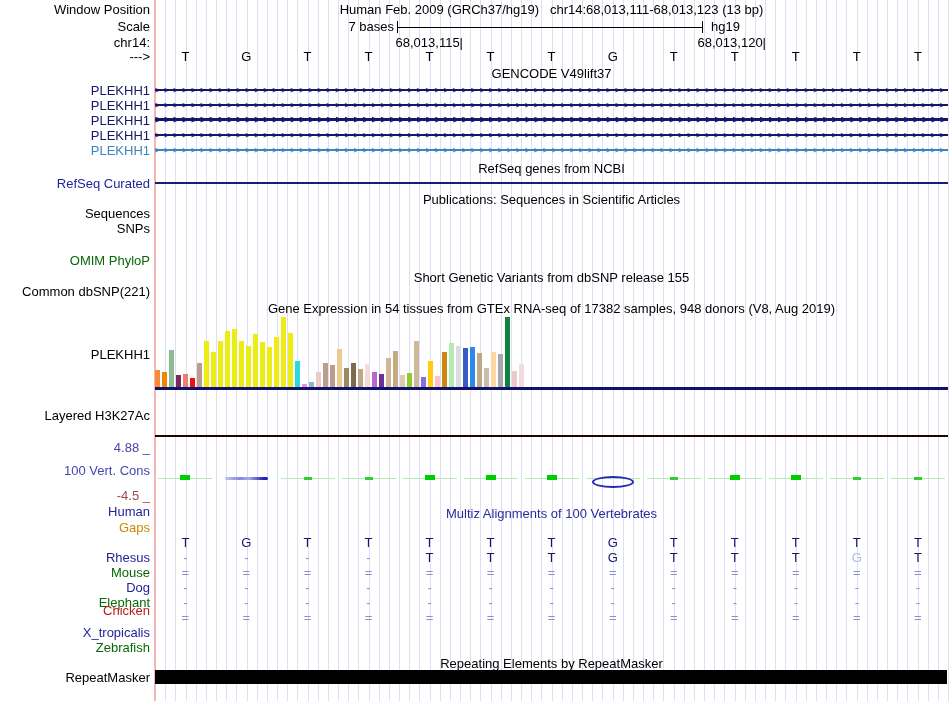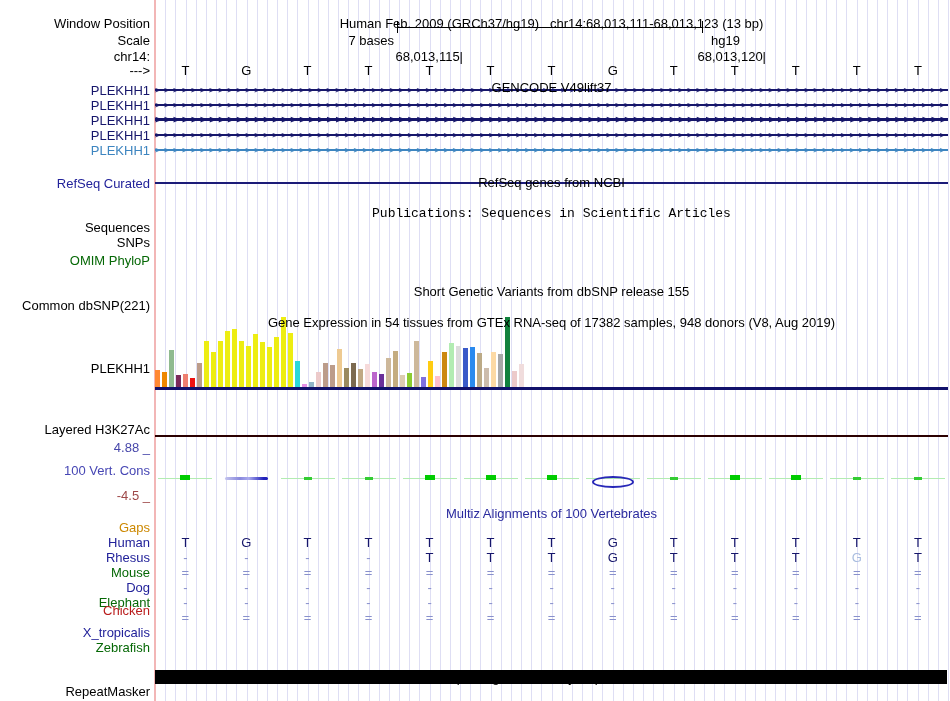--- a/index.html
+++ b/index.html
@@ -7,21 +7,21 @@
     position:relative;width:950px;height:701px;overflow:hidden;background:#fff;
     font-family:"Liberation Sans",sans-serif;font-size:13px;color:#000;
   }
   .abs{position:absolute;}
   .lbl{position:absolute;left:0;width:150px;text-align:right;white-space:nowrap;z-index:3;}
   .ttl{position:absolute;left:155px;width:793px;text-align:center;white-space:pre;z-index:3;}
   .navy{color:#22229a;}
   .green{color:#066806;}
   .blue{color:#2a2a9e;}
   .orange{color:#cc8800;}
-  .black{color:#000;margin-top:14px;}
+  .black{color:#000;}
   .gl{position:absolute;top:0;bottom:0;width:1px;background:#dedef4;z-index:0;}
   .pinkline{position:absolute;top:0;bottom:0;width:2px;background:#f2b6b6;z-index:1;}
   .hline{position:absolute;z-index:2;}
   .arrowrow{position:absolute;left:155px;width:793px;height:10px;overflow:hidden;white-space:nowrap;z-index:2;
     font-family:"DejaVu Sans Mono",monospace;}
   .baseletter{position:absolute;width:22px;text-align:center;z-index:3;}
   .bar{position:absolute;z-index:2;width:5px;}
   .cell{position:absolute;width:24px;text-align:center;z-index:3;}
   .cell-letter{color:#16166b;}
   .cell-faint{color:#a8bcdf;}
@@ -162,21 +162,21 @@
       <div class="lbl" style="top:128px;color:#16166b;">PLEKHH1</div>
       <div class="arrowrow" style="top:130px;color:#16166b;font-size:9px;line-height:10px;letter-spacing:3.6px;background:linear-gradient(to bottom,transparent 4px,#16166b 4px,#16166b 6px,transparent 6px);">&gt;&gt;&gt;&gt;&gt;&gt;&gt;&gt;&gt;&gt;&gt;&gt;&gt;&gt;&gt;&gt;&gt;&gt;&gt;&gt;&gt;&gt;&gt;&gt;&gt;&gt;&gt;&gt;&gt;&gt;&gt;&gt;&gt;&gt;&gt;&gt;&gt;&gt;&gt;&gt;&gt;&gt;&gt;&gt;&gt;&gt;&gt;&gt;&gt;&gt;&gt;&gt;&gt;&gt;&gt;&gt;&gt;&gt;&gt;&gt;&gt;&gt;&gt;&gt;&gt;&gt;&gt;&gt;&gt;&gt;&gt;&gt;&gt;&gt;&gt;&gt;&gt;&gt;&gt;&gt;&gt;&gt;&gt;&gt;&gt;&gt;&gt;&gt;&gt;&gt;</div>
       <div class="lbl" style="top:143px;color:#3d85c0;">PLEKHH1</div>
       <div class="arrowrow" style="top:145px;color:#3d85c0;font-size:9px;line-height:10px;letter-spacing:3.6px;background:linear-gradient(to bottom,transparent 4px,#3d85c0 4px,#3d85c0 6px,transparent 6px);">&gt;&gt;&gt;&gt;&gt;&gt;&gt;&gt;&gt;&gt;&gt;&gt;&gt;&gt;&gt;&gt;&gt;&gt;&gt;&gt;&gt;&gt;&gt;&gt;&gt;&gt;&gt;&gt;&gt;&gt;&gt;&gt;&gt;&gt;&gt;&gt;&gt;&gt;&gt;&gt;&gt;&gt;&gt;&gt;&gt;&gt;&gt;&gt;&gt;&gt;&gt;&gt;&gt;&gt;&gt;&gt;&gt;&gt;&gt;&gt;&gt;&gt;&gt;&gt;&gt;&gt;&gt;&gt;&gt;&gt;&gt;&gt;&gt;&gt;&gt;&gt;&gt;&gt;&gt;&gt;&gt;&gt;&gt;&gt;&gt;&gt;&gt;&gt;&gt;&gt;</div>
     </div>
 
   <div class="ttl black" style="top:161px;">RefSeq genes from NCBI</div>
   <div class="lbl navy" style="top:176px;">RefSeq Curated</div>
   <div class="hline" style="left:155px;top:182px;width:793px;height:2px;background:#1b1b78;"></div>
 
-  <div class="ttl black" style="top:192px;font-family:Liberation Mono, monospace;">Publications: Sequences in Scientific Articles</div>
+  <div class="ttl black" style="top:192px;">Publications: Sequences in Scientific Articles</div>
   <div class="lbl black" style="top:206px;">Sequences</div>
   <div class="lbl black" style="top:221px;">SNPs</div>
 
   <div class="lbl green" style="top:253px;">OMIM PhyloP</div>
 
   <div class="ttl black" style="top:270px;">Short Genetic Variants from dbSNP release 155</div>
   <div class="lbl black" style="top:284px;">Common dbSNP(221)</div>
 
   <div class="ttl black" style="top:301px;">Gene Expression in 54 tissues from GTEx RNA-seq of 17382 samples, 948 donors (V8, Aug 2019)</div>
   <div class="lbl black" style="top:347px;">PLEKHH1</div>
@@ -267,21 +267,21 @@
       <div class="consbox" style="left:790.8px;top:475px;width:10px;height:5px;"></div>
       <div class="consline" style="left:829.8px;top:478px;width:54px;"></div>
       <div class="consdash" style="left:852.8px;top:477px;width:8px;height:3px;"></div>
       <div class="consline" style="left:890.9px;top:478px;width:54px;"></div>
       <div class="consdash" style="left:913.9px;top:477px;width:8px;height:3px;"></div>
     </div>
 
   <div class="ttl blue" style="top:506px;">Multiz Alignments of 100 Vertebrates</div>
   <div class="lbl orange" style="top:520px;">Gaps</div>
   <div class="abs" style="left:0;top:0;z-index:2;">
-      <div class="lbl" style="top:535px;color:#22229a;">Human</div>
+      <div class="lbl" style="top:504px;color:#22229a;">Human</div>
       <div class="cell cell-letter" style="left:173.4px;top:535px;">T</div>
       <div class="cell cell-letter" style="left:234.4px;top:535px;">G</div>
       <div class="cell cell-letter" style="left:295.5px;top:535px;">T</div>
       <div class="cell cell-letter" style="left:356.5px;top:535px;">T</div>
       <div class="cell cell-letter" style="left:417.6px;top:535px;">T</div>
       <div class="cell cell-letter" style="left:478.6px;top:535px;">T</div>
       <div class="cell cell-letter" style="left:539.6px;top:535px;">T</div>
       <div class="cell cell-letter" style="left:600.7px;top:535px;">G</div>
       <div class="cell cell-letter" style="left:661.7px;top:535px;">T</div>
       <div class="cell cell-letter" style="left:722.8px;top:535px;">T</div>

